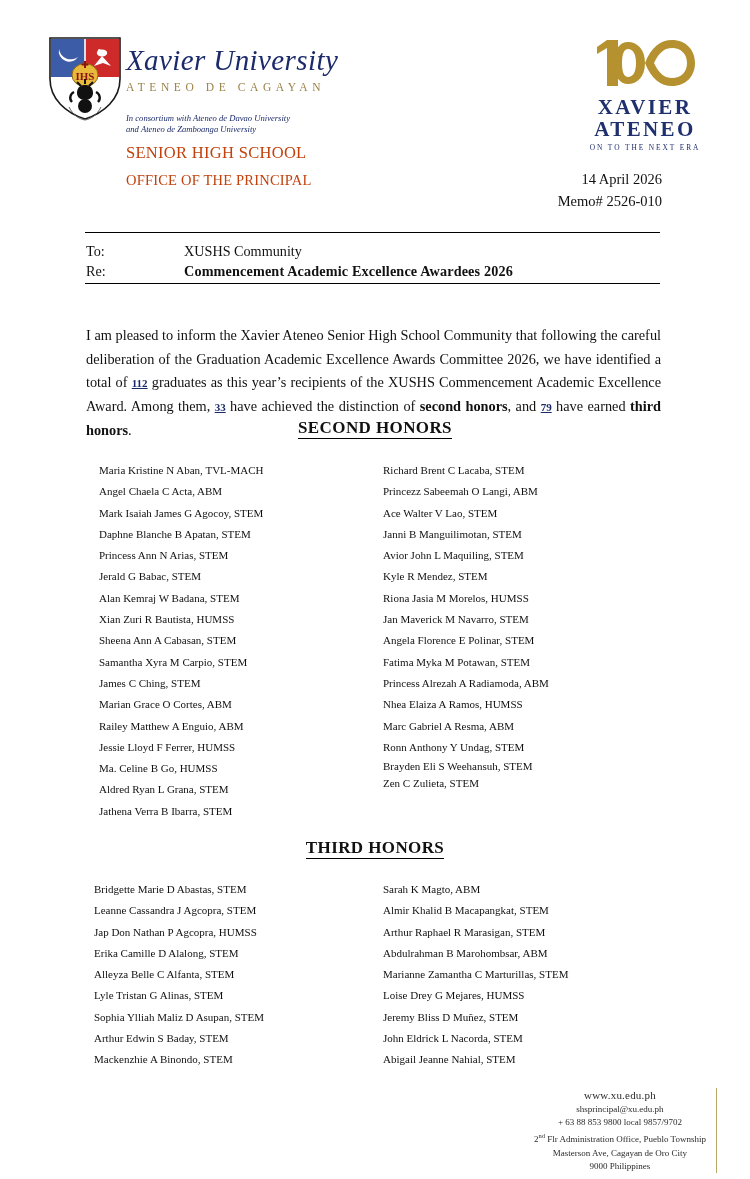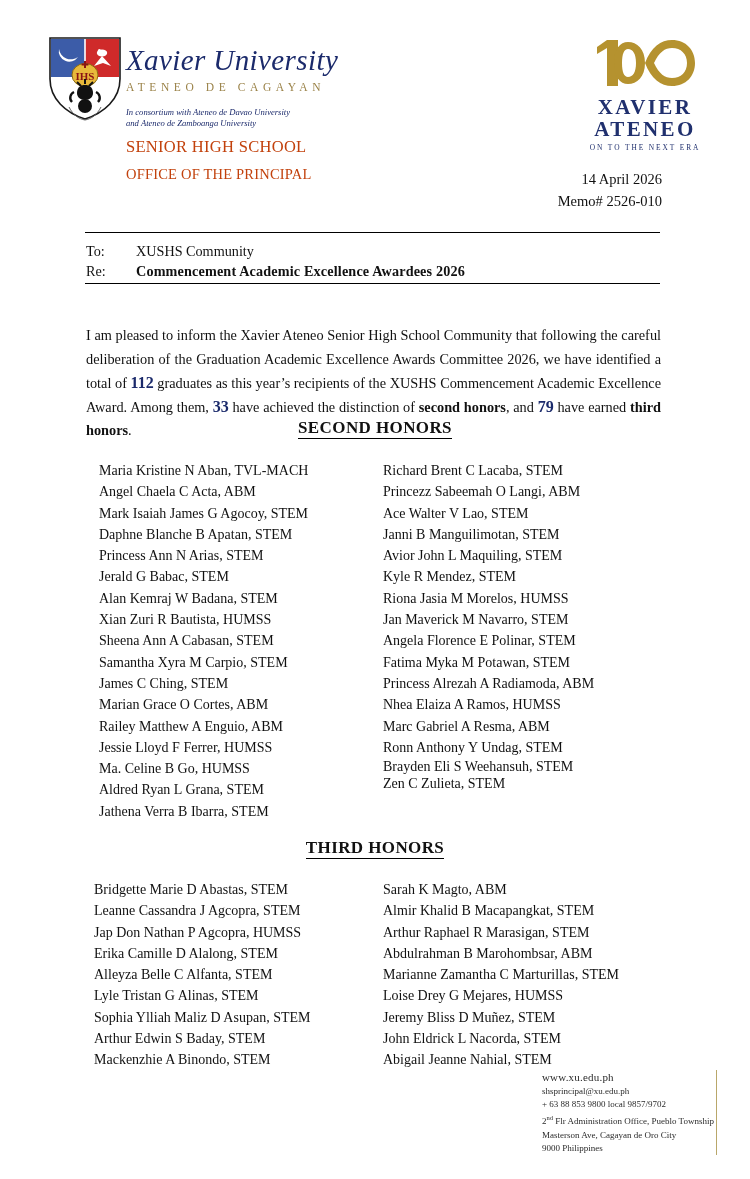--- a/index.html
+++ b/index.html
@@ -22,21 +22,21 @@
   .wordmark { position:absolute; left:126px; top:44px; width:300px; }
   .wm-name {
     font-size:29px; line-height:32px; color:#1b2a6b;
     letter-spacing:.4px; font-family:"Liberation Serif", serif;font-style:italic;
   }
   .wm-sub {
     font-size:11.5px; letter-spacing:4.6px; color:#9a8248;
     margin-top:5px; font-family:"Liberation Serif", serif;
   }
   .wm-consortium {
-    margin-top:14px; font-size:8.6px; line-height:10.5px;
+    margin-top:20px; font-size:8.6px; line-height:10.5px;
     color:#1b2a6b; font-style:italic;
     font-family:"Liberation Serif", serif;
   }
   .wm-unit {
     margin-top:9px; font-size:16.5px; line-height:19px;
     color:#c2410c; letter-spacing:.3px;
   }
   .wm-unit2 { font-size:14.5px; line-height:18px; letter-spacing:.2px; }
 
   .logo100 { position:absolute; left:575px; top:34px; width:140px; height:122px; }
@@ -56,56 +56,56 @@
     position:absolute; right:88px; top:168px;
     text-align:right; font-size:14.5px; line-height:22px;
   }
 
   
   .rule { position:absolute; left:85px; width:575px; border-top:1.6px solid #000; }
   .rule-top { top:232px; }
   .rule-bot { top:283px; }
 
   .tore { position:absolute; left:86px; top:241px; width:580px; font-size:14.2px; }
-  .tore .row { display:flex; line-height:20px; }
+  .tore .row { display:flex; line-height:20px;gap:48px; }
   .tore .lbl { width:50px; flex:none; }
   .tore .val.bold { font-weight:bold; letter-spacing:.15px; }
 
   
   .para {
     position:absolute; left:86px; top:310px; width:575px;
     font-size:14.3px; line-height:23.2px;
     text-align:justify; text-justify:inter-word;
   }
-  .num { color:#1b2a6b; font-weight:bold; font-size:16px; }
+  .num { color:#1b2a6b; font-weight:bold; font-size:11px;text-decoration:underline; }
   .bold { font-weight:bold; }
 
   
   .sect-head {
     position:absolute; width:750px; text-align:center;
     font-size:17px; font-weight:bold; letter-spacing:.4px;
   }
   .sect-head span { border-bottom:1.6px solid #000; padding-bottom:1px; }
   .sh-second { top:418px; }
   .sh-third  { top:838px; }
 
   
-  .names { position:absolute; font-size:14px; }
+  .names { position:absolute; font-size:11px; }
   .names .nm { line-height:21.3px; white-space:nowrap; }
   .names .tight { line-height:17px; }
 
   #second-left  { left:99px;  top:460px; }
   #second-right { left:383px; top:460px; }
   #third-left   { left:94px;  top:879px; }
   #third-right  { left:383px; top:879px; }
 
   
   .footer {
-    position:absolute; right:33px; bottom:24px;
-    text-align:left; padding-right:2px;
+    position:absolute; right:33px; bottom:6px;
+    text-align:center; padding-right:10px;
     border-right:1px solid #b9a76a;
     font-size:9px; line-height:13.2px; color:#2b2b2b;
     font-family:"Liberation Serif", serif;
   }
   .footer .fweb { font-size:11px; line-height:15px; letter-spacing:.2px; }
   .footer sup { font-size:6.5px; }
 </style>
 </head>
 <body>
 

